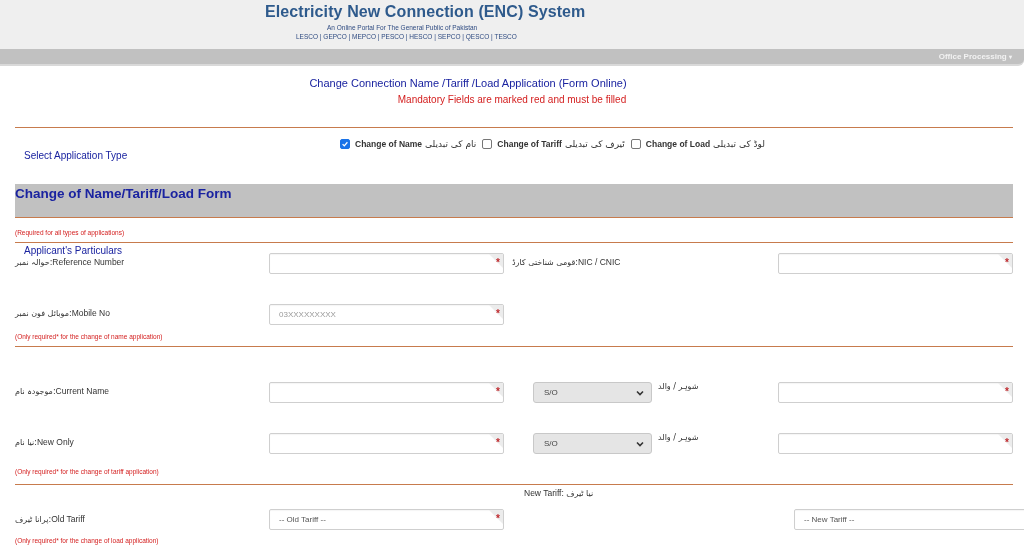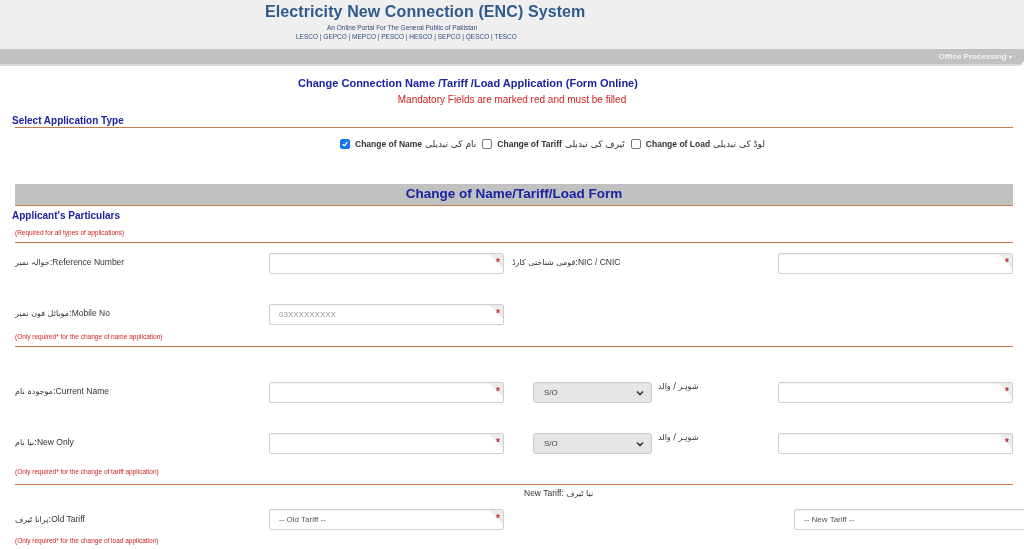--- a/index.html
+++ b/index.html
@@ -7,33 +7,33 @@
   body { font-family: "Liberation Sans", sans-serif; color: #333; position: relative; }
 
   .header { position: absolute; left: 0; top: 0; width: 1024px; height: 60px; background: #efefef; }
   .header .title { position: absolute; left: 265px; top: 3px; font-size: 16px; font-weight: bold; color: #2e5a8c; letter-spacing: 0.1px; }
   .header .subtitle { position: absolute; left: 327px; top: 24px; font-size: 6.5px; color: #2e4a80; }
   .header .companies { position: absolute; left: 296px; top: 33px; font-size: 6.5px; color: #2e4a80; }
 
   .navbar { position: absolute; left: 0; top: 49px; width: 1024px; height: 17px; background: #c1c1c1; border-bottom: 2px solid #d9d9d9; border-radius: 0 0 6px 0; }
   .navbar .menu { position: absolute; right: 12px; top: 3px; font-size: 8px; color: #f2f2f2; font-weight: bold; }
 
-  .form-title { position: absolute; left: 0; width: 936px; top: 77px; text-align: center; font-size: 11px; font-weight: bold; color: #1a23a0; }
+  .form-title { position: absolute; left: 0; width: 936px; top: 77px; text-align: center; font-size: 11px; font-weight: normal; color: #1a23a0; }
   .mandatory { position: absolute; left: 0; width: 1024px; top: 94px; text-align: center; font-size: 10px; color: #d42020; }
 
-  .section-head { position: absolute; left: 12px; font-size: 10px; font-weight: bold; color: #1a23a0; }
+  .section-head { position: absolute; left: 24px; font-size: 10px; font-weight: normal; color: #1a23a0; margin-top: 35px; }
   .rule { position: absolute; left: 15px; width: 998px; height: 1px; background: #c77b4d; }
 
   .apptypes { position: absolute; left: 340px; top: 139px; display: flex; align-items: center; font-size: 8.5px; font-weight: bold; color: #333; }
   .cb { width: 10px; height: 10px; border: 1px solid #767676; border-radius: 2px; background: #fff; margin-right: 5px; display: inline-flex; align-items: center; justify-content: center; }
   .cb.checked { background: #1a73e8; border-color: #1a73e8; }
   .cb.checked svg { width: 8px; height: 8px; }
   .apptypes .urdu { font-weight: normal; font-size: 9px; margin: 0 6px 0 3px; font-family: "DejaVu Sans", sans-serif; }
 
-  .banner { position: absolute; left: 15px; top: 184px; width: 998px; height: 22px; background: #c1c1c1; border-bottom: 1px solid #c77b4d; text-align: center; }
+  .banner { position: absolute; left: 15px; top: 184px; width: 998px; height: 34px; background: #c1c1c1; border-bottom: 1px solid #c77b4d; text-align: left; }
   .banner span { font-size: 13.5px; font-weight: bold; color: #1a23a0; line-height: 16px; }
 
   .note { position: absolute; left: 15px; font-size: 6.5px; color: #d42020; }
 
   .lbl { position: absolute; font-size: 8.5px; color: #333; white-space: nowrap; }
   .lbl .ur { font-family: "DejaVu Sans", sans-serif; font-size: 8px; }
 
   .field { position: absolute; height: 21px; border: 1px solid #cfcfcf; border-radius: 2px; background: #fff; box-shadow: inset 0 1px 1px rgba(0,0,0,0.04); font-size: 8px; color: #888; padding-left: 9px; line-height: 19px; }
   .field .req { position: absolute; right: 0; top: 0; width: 14px; height: 14px; }
   .field .req::before { content: ""; position: absolute; right: 0; top: 0; border-top: 14px solid #ececec; border-left: 14px solid transparent; }

